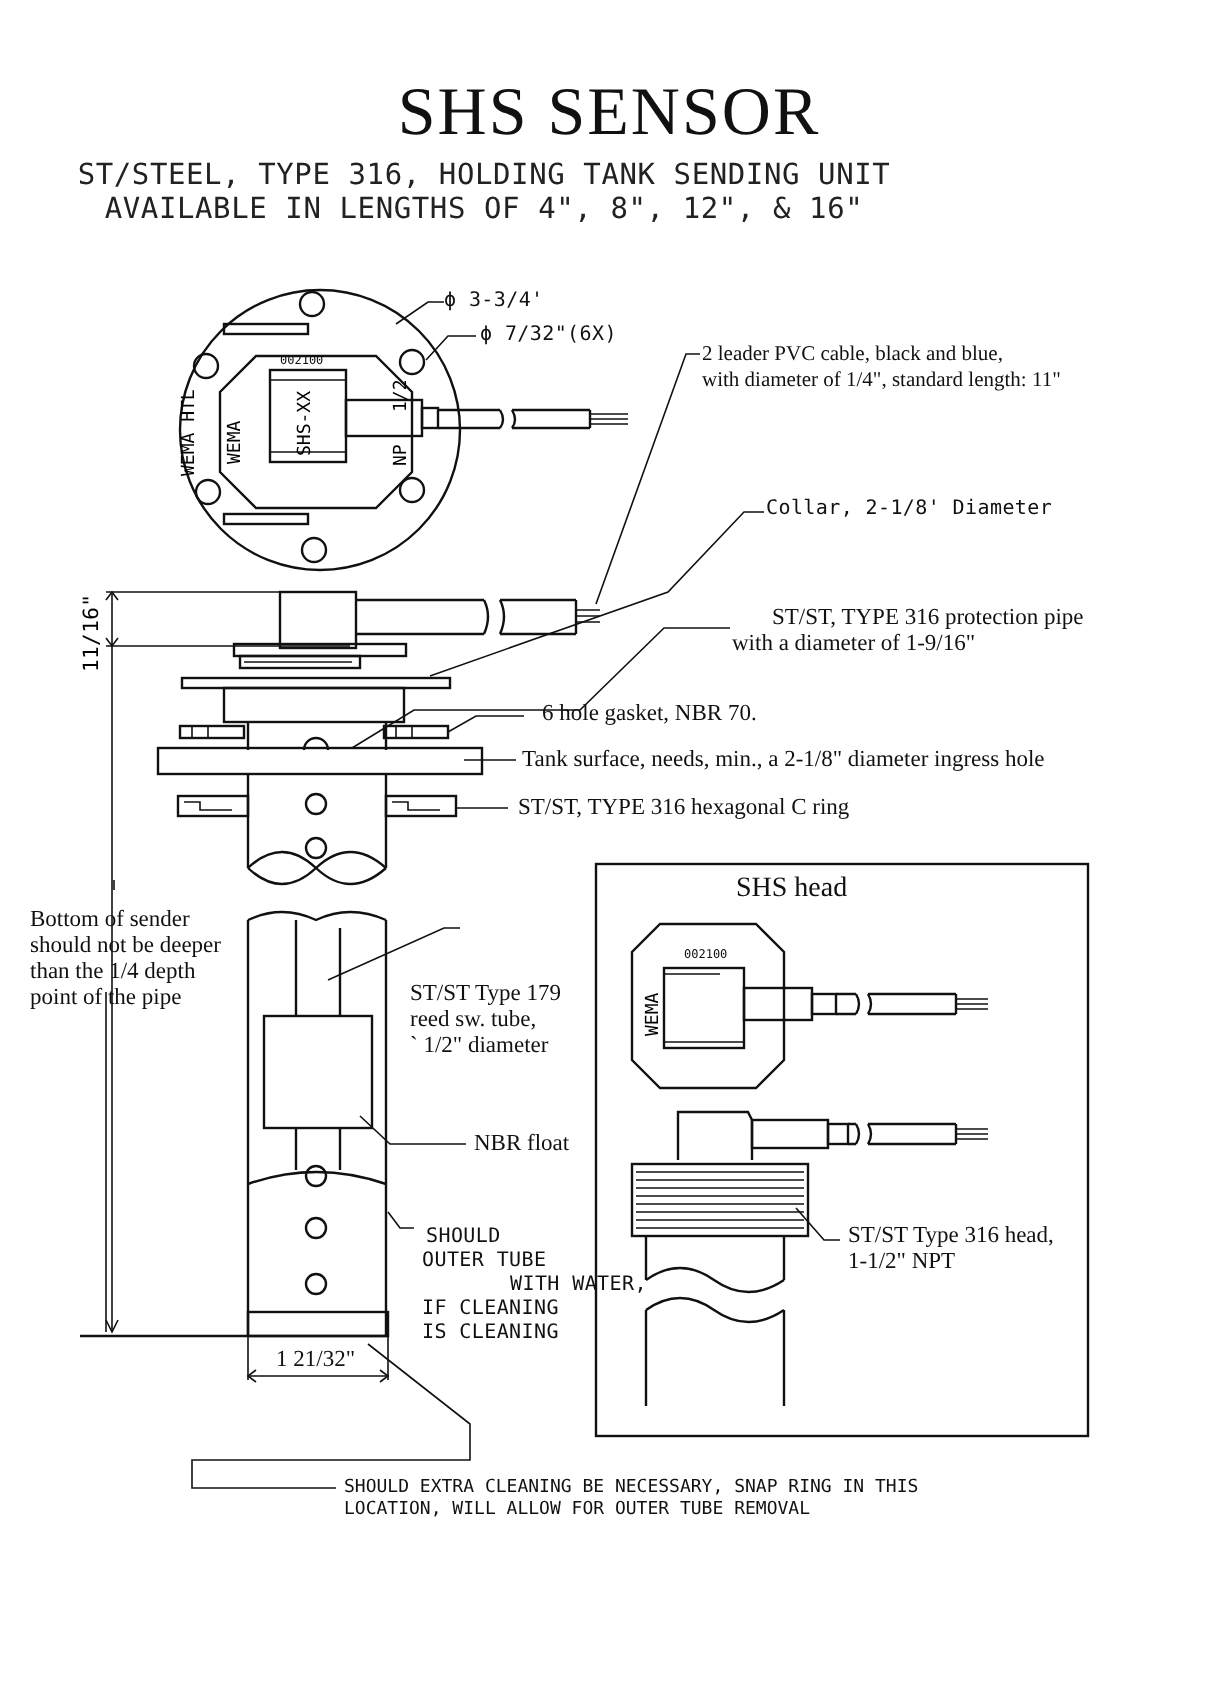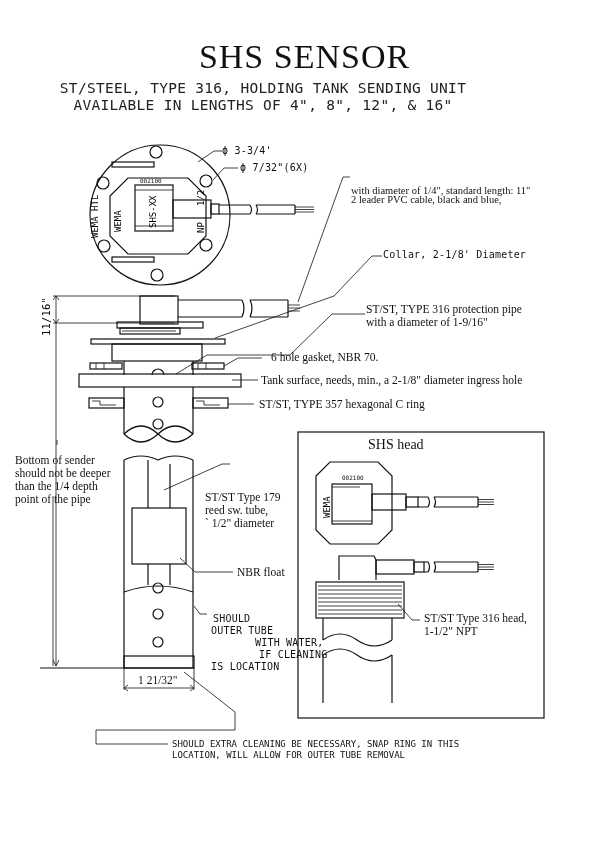--- a/index.html
+++ b/index.html
@@ -1,19 +1,19 @@
 <!DOCTYPE html>
 <html><head>
   <meta charset="utf-8">
   <style>
     html, body { margin:0; padding:0; background:#ffffff; }
     body { width:609px; height:844px; position:relative; overflow:hidden; }
     .abs { position:absolute; white-space:nowrap; color:#111; }
     .title { font-family:"Liberation Serif", serif; font-size:34px; left:0; width:609px; text-align:center; top:38px; letter-spacing:1px; }
-    .sub { font-family:"DejaVu Sans Mono", monospace; font-size:14.5px; left:0; width:484px; text-align:center; color:#222; letter-spacing:0.3px;margin-left:21px; }
+    .sub { font-family:"DejaVu Sans Mono", monospace; font-size:14.5px; left:0; width:484px; text-align:center; color:#222; letter-spacing:0.3px; }
     .serif { font-family:"Liberation Serif", serif; font-size:11.5px; line-height:13px; }
     .cad { font-family:"DejaVu Sans Mono", monospace; font-size:10px; line-height:12px; letter-spacing:0.2px; }
     .cadsm { font-family:"DejaVu Sans Mono", monospace; font-size:9px; line-height:11px; }
     svg { position:absolute; left:0; top:0; }
     .ln { stroke:#111; stroke-width:1.2; fill:none; }
     .lnf { stroke:#111; stroke-width:1.2; fill:#fff; }
     .thin { stroke:#111; stroke-width:0.8; fill:none; }
     .rot { position:absolute; transform-origin:left top; white-space:nowrap; }
   </style>
 </head>
@@ -166,47 +166,47 @@
 
 <div class="abs cad" style="left:222px; top:145px;">ϕ 3-3/4'</div>
 <div class="abs cad" style="left:240px; top:162px;">ϕ 7/32"(6X)</div>
 <div class="rot cadsm" style="left:90px; top:238px; transform:rotate(-90deg);">WEMA HTL</div>
 <div class="rot cadsm" style="left:113px; top:232px; transform:rotate(-90deg);">WEMA</div>
 <div class="rot cadsm" style="left:148px; top:228px; transform:rotate(-90deg);">SHS-XX</div>
 <div class="abs" style="left:140px; top:177px; font-family:'DejaVu Sans Mono',monospace; font-size:6px;">002100</div>
 <div class="rot cadsm" style="left:196px; top:206px; transform:rotate(-90deg);">1/2</div>
 <div class="rot cadsm" style="left:196px; top:233px; transform:rotate(-90deg);">NP</div>
 
-<div class="abs serif" style="left:351px; top:171px; font-size:10.5px;margin-top:22px;">2 leader PVC cable, black and blue,</div>
+<div class="abs serif" style="left:351px; top:171px; font-size:10.5px;">2 leader PVC cable, black and blue,</div>
 <div class="abs serif" style="left:351px; top:184px; font-size:10.5px;">with diameter of 1/4",  standard length: 11"</div>
 <div class="abs cad" style="left:383px; top:249px;">Collar, 2-1/8' Diameter</div>
-<div class="abs serif" style="left:366px; top:303px;">ST/ST, TYPE 316 protection pipe</div>
+<div class="abs serif" style="left:386px; top:303px;">ST/ST, TYPE 316 protection pipe</div>
 <div class="abs serif" style="left:366px; top:316px;">with a diameter of  1-9/16"</div>
 <div class="abs serif" style="left:271px; top:351px;">6  hole gasket, NBR 70.</div>
 <div class="abs serif" style="left:261px; top:374px;">Tank surface, needs, min., a 2-1/8"  diameter ingress hole</div>
-<div class="abs serif" style="left:259px; top:398px;">ST/ST, TYPE 357 hexagonal C ring</div>
+<div class="abs serif" style="left:259px; top:398px;">ST/ST, TYPE 316 hexagonal C ring</div>
 
 <div class="rot cad" style="left:40px; top:336px; transform:rotate(-90deg); font-size:10.5px;">11/16"</div>
 
 <div class="abs serif" style="left:15px; top:454px;">Bottom of sender</div>
 <div class="abs serif" style="left:15px; top:467px;">should not be deeper</div>
 <div class="abs serif" style="left:15px; top:480px;">than the 1/4 depth</div>
 <div class="abs serif" style="left:15px; top:493px;">point of the pipe</div>
 
 <div class="abs serif" style="left:205px; top:491px;">ST/ST Type 179</div>
 <div class="abs serif" style="left:205px; top:504px;">reed sw. tube,</div>
 <div class="abs serif" style="left:205px; top:517px;">` 1/2" diameter</div>
 
 <div class="abs serif" style="left:237px; top:566px;">NBR float</div>
 
 <div class="abs cad" style="left:213px; top:613px;">SHOULD</div>
 <div class="abs cad" style="left:211px; top:625px;">OUTER TUBE</div>
 <div class="abs cad" style="left:211px; top:637px;padding-left:44px;">WITH WATER,</div>
-<div class="abs cad" style="left:211px; top:649px;margin-left:48px;">IF CLEANING</div>
-<div class="abs cad" style="left:211px; top:661px;">IS LOCATION</div>
+<div class="abs cad" style="left:211px; top:649px;">IF CLEANING</div>
+<div class="abs cad" style="left:211px; top:661px;">IS CLEANING</div>
 
 <div class="abs serif" style="left:138px; top:674px;">1 21/32"</div>
 
 <div class="abs cadsm" style="left:172px; top:739px;">SHOULD EXTRA CLEANING BE NECESSARY, SNAP RING IN THIS</div>
 <div class="abs cadsm" style="left:172px; top:750px;">LOCATION,  WILL ALLOW FOR OUTER TUBE REMOVAL</div>
 
 <div class="abs" style="left:368px; top:437px; font-family:'Liberation Serif',serif; font-size:14px;">SHS head</div>
 <div class="abs" style="left:342px; top:474px; font-family:'DejaVu Sans Mono',monospace; font-size:6px;">002100</div>
 <div class="rot cadsm" style="left:322px; top:518px; transform:rotate(-90deg);">WEMA</div>
 <div class="abs serif" style="left:424px; top:612px;">ST/ST Type 316 head,</div>

